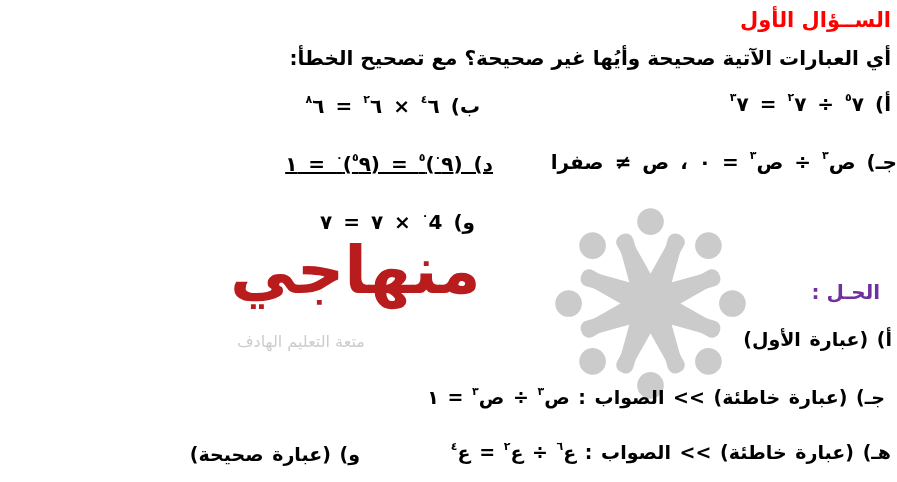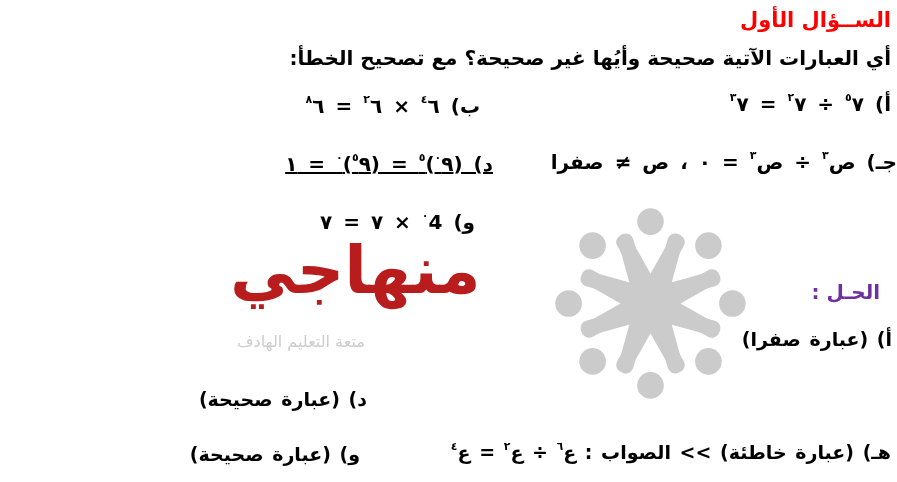--- a/index.html
+++ b/index.html
@@ -59,18 +59,18 @@
   <div class="abs question">أي العبارات الآتية صحيحة وأيُها غير صحيحة؟ مع تصحيح الخطأ:</div>
 
   <div class="abs eq eq-a"><span>أ) ٧‏</span><sup>٥</sup><span> ÷ ٧‏</span><sup>٢</sup><span> = ٧‏</span><sup>٣</sup></div>
   <div class="abs eq eq-b"><span>ب) ٦‏</span><sup>٤</sup><span> × ٦‏</span><sup>٢</sup><span> = ٦‏</span><sup>٨</sup></div>
   <div class="abs eq eq-c"><span>جـ) ص</span><sup>٣</sup><span> ÷ ص</span><sup>٣</sup><span> = ٠ ، ص ≠ صفرا</span></div>
   <div class="abs eq eq-d"><span>د) (٩‏</span><sup>٠</sup><span>)‏</span><sup>٥</sup><span> = (٩‏</span><sup>٥</sup><span>)‏</span><sup>٠</sup><span> = ١</span></div>
   <div class="abs eq eq-f"><span>و) 4‏</span><sup>٠</sup><span> × ٧ = ٧</span></div>
 
   <div class="abs hal">الحـل :</div>
 
-  <div class="abs sol sol-a">أ) (عبارة صفرا)</div>
-  <div class="abs sol sol-d">د) (عبارة صحيحة)</div>
+  <div class="abs sol sol-a">أ) (عبارة الأول)</div>
+  <div class="abs sol sol-c"><span>جـ) (عبارة خاطئة) &gt;&gt; الصواب : ص</span><sup>٣</sup><span> ÷ ص</span><sup>٣</sup><span> = ١</span></div>
   <div class="abs sol sol-e"><span>هـ) (عبارة خاطئة) &gt;&gt; الصواب : ع</span><sup>٦</sup><span> ÷ ع</span><sup>٢</sup><span> = ع</span><sup>٤</sup></div>
   <div class="abs sol sol-f">و) (عبارة صحيحة)</div>
 
 </div>
 
 </body></html>

